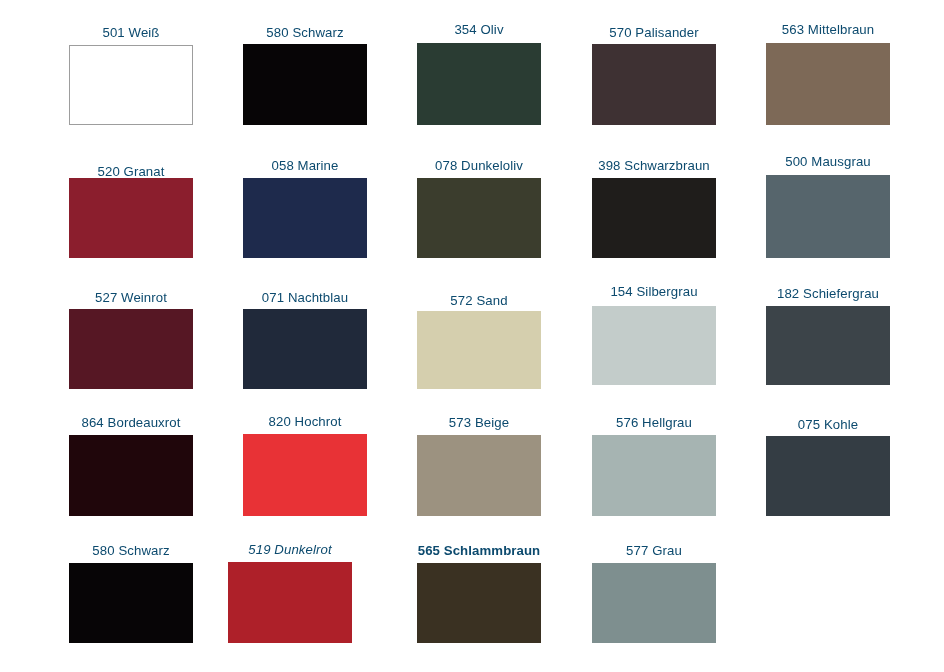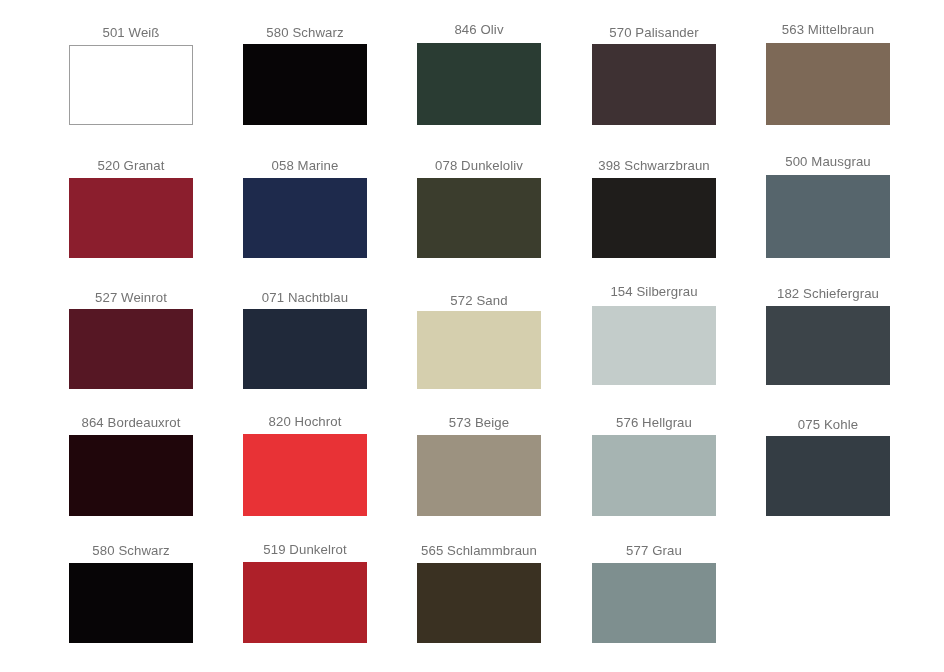--- a/index.html
+++ b/index.html
@@ -32,21 +32,21 @@
   }
 
   .swatch-label {
     position: absolute;
     left: 50%;
     transform: translateX(-50%);
     white-space: nowrap;
     font-size: 13.2px;
     line-height: 15px;
     letter-spacing: 0.1px;
-    color: #737373;
+    color: #0c4a6e;
     text-align: center;
     top: 0;
   }
 
   .swatch-chip {
     position: absolute;
     left: 50%;
     transform: translateX(-50%);
     box-sizing: border-box;
     background-clip: padding-box;
@@ -62,33 +62,33 @@
 <div id="swatch-grid">
     <div class="swatch-cell" style="left: 56px; top: 0px; width: 150px; height: 672px; pointer-events: none;">
       <div class="swatch-label" style="top: 25px; pointer-events: auto;">501 Weiß</div>
       <div class="swatch-chip bordered" style="top: 45px; width: 124px; height: 80px; background: rgb(255, 255, 255); pointer-events: auto; border-color: rgb(157, 157, 157);"></div>
     </div>
     <div class="swatch-cell" style="left: 230px; top: 0px; width: 150px; height: 672px; pointer-events: none;">
       <div class="swatch-label" style="top: 25px; pointer-events: auto;">580 Schwarz</div>
       <div class="swatch-chip" style="top: 44px; width: 124px; height: 81px; background: rgb(7, 5, 6); pointer-events: auto;"></div>
     </div>
     <div class="swatch-cell" style="left: 404px; top: 0px; width: 150px; height: 672px; pointer-events: none;">
-      <div class="swatch-label" style="top: 22px; pointer-events: auto;">846 Oliv</div>
+      <div class="swatch-label" style="top: 22px; pointer-events: auto;">354 Oliv</div>
       <div class="swatch-chip" style="top: 43px; width: 124px; height: 82px; background: rgb(42, 60, 51); pointer-events: auto;"></div>
     </div>
     <div class="swatch-cell" style="left: 579px; top: 0px; width: 150px; height: 672px; pointer-events: none;">
       <div class="swatch-label" style="top: 25px; pointer-events: auto;">570 Palisander</div>
       <div class="swatch-chip" style="top: 44px; width: 124px; height: 81px; background: rgb(62, 49, 51); pointer-events: auto;"></div>
     </div>
     <div class="swatch-cell" style="left: 753px; top: 0px; width: 150px; height: 672px; pointer-events: none;">
       <div class="swatch-label" style="top: 22px; pointer-events: auto;">563 Mittelbraun</div>
       <div class="swatch-chip" style="top: 43px; width: 124px; height: 82px; background: rgb(125, 105, 87); pointer-events: auto;"></div>
     </div>
     <div class="swatch-cell" style="left: 56px; top: 0px; width: 150px; height: 672px; pointer-events: none;">
-      <div class="swatch-label" style="top: 158px; pointer-events: auto;">520 Granat</div>
+      <div class="swatch-label" style="top: 164px; pointer-events: auto;">520 Granat</div>
       <div class="swatch-chip" style="top: 178px; width: 124px; height: 80px; background: rgb(139, 30, 45); pointer-events: auto;"></div>
     </div>
     <div class="swatch-cell" style="left: 230px; top: 0px; width: 150px; height: 672px; pointer-events: none;">
       <div class="swatch-label" style="top: 158px; pointer-events: auto;">058 Marine</div>
       <div class="swatch-chip" style="top: 178px; width: 124px; height: 80px; background: rgb(30, 42, 76); pointer-events: auto;"></div>
     </div>
     <div class="swatch-cell" style="left: 404px; top: 0px; width: 150px; height: 672px; pointer-events: none;">
       <div class="swatch-label" style="top: 158px; pointer-events: auto;">078 Dunkeloliv</div>
       <div class="swatch-chip" style="top: 178px; width: 124px; height: 80px; background: rgb(59, 61, 45); pointer-events: auto;"></div>
     </div>
@@ -137,25 +137,25 @@
       <div class="swatch-chip" style="top: 435px; width: 124px; height: 81px; background: rgb(166, 180, 178); pointer-events: auto;"></div>
     </div>
     <div class="swatch-cell" style="left: 753px; top: 0px; width: 150px; height: 672px; pointer-events: none;">
       <div class="swatch-label" style="top: 417px; pointer-events: auto;">075 Kohle</div>
       <div class="swatch-chip" style="top: 436px; width: 124px; height: 80px; background: rgb(52, 61, 68); pointer-events: auto;"></div>
     </div>
     <div class="swatch-cell" style="left: 56px; top: 0px; width: 150px; height: 672px; pointer-events: none;">
       <div class="swatch-label" style="top: 543px; pointer-events: auto;">580 Schwarz</div>
       <div class="swatch-chip" style="top: 563px; width: 124px; height: 80px; background: rgb(7, 5, 6); pointer-events: auto;"></div>
     </div>
-    <div class="swatch-cell" style="left: 230px; top: 0px; width: 150px; height: 648px; pointer-events: none;">
+    <div class="swatch-cell" style="left: 215px; top: 0px; width: 150px; height: 648px; pointer-events: none; font-style: italic;">
       <div class="swatch-label" style="top: 542px; pointer-events: auto;">519 Dunkelrot</div>
       <div class="swatch-chip" style="top: 562px; width: 124px; height: 81px; background: rgb(174, 32, 41); pointer-events: auto;"></div>
     </div>
-    <div class="swatch-cell" style="left: 404px; top: 0px; width: 150px; height: 672px; pointer-events: none;">
+    <div class="swatch-cell" style="left: 404px; top: 0px; width: 150px; height: 672px; pointer-events: none; font-weight: bold;">
       <div class="swatch-label" style="top: 543px; pointer-events: auto;">565 Schlammbraun</div>
       <div class="swatch-chip" style="top: 563px; width: 124px; height: 80px; background: rgb(58, 49, 34); pointer-events: auto;"></div>
     </div>
     <div class="swatch-cell" style="left: 579px; top: 0px; width: 150px; height: 672px; pointer-events: none;">
       <div class="swatch-label" style="top: 543px; pointer-events: auto;">577 Grau</div>
       <div class="swatch-chip" style="top: 563px; width: 124px; height: 80px; background: rgb(126, 143, 143); pointer-events: auto;"></div>
     </div>
   </div>
 
 </body></html>

